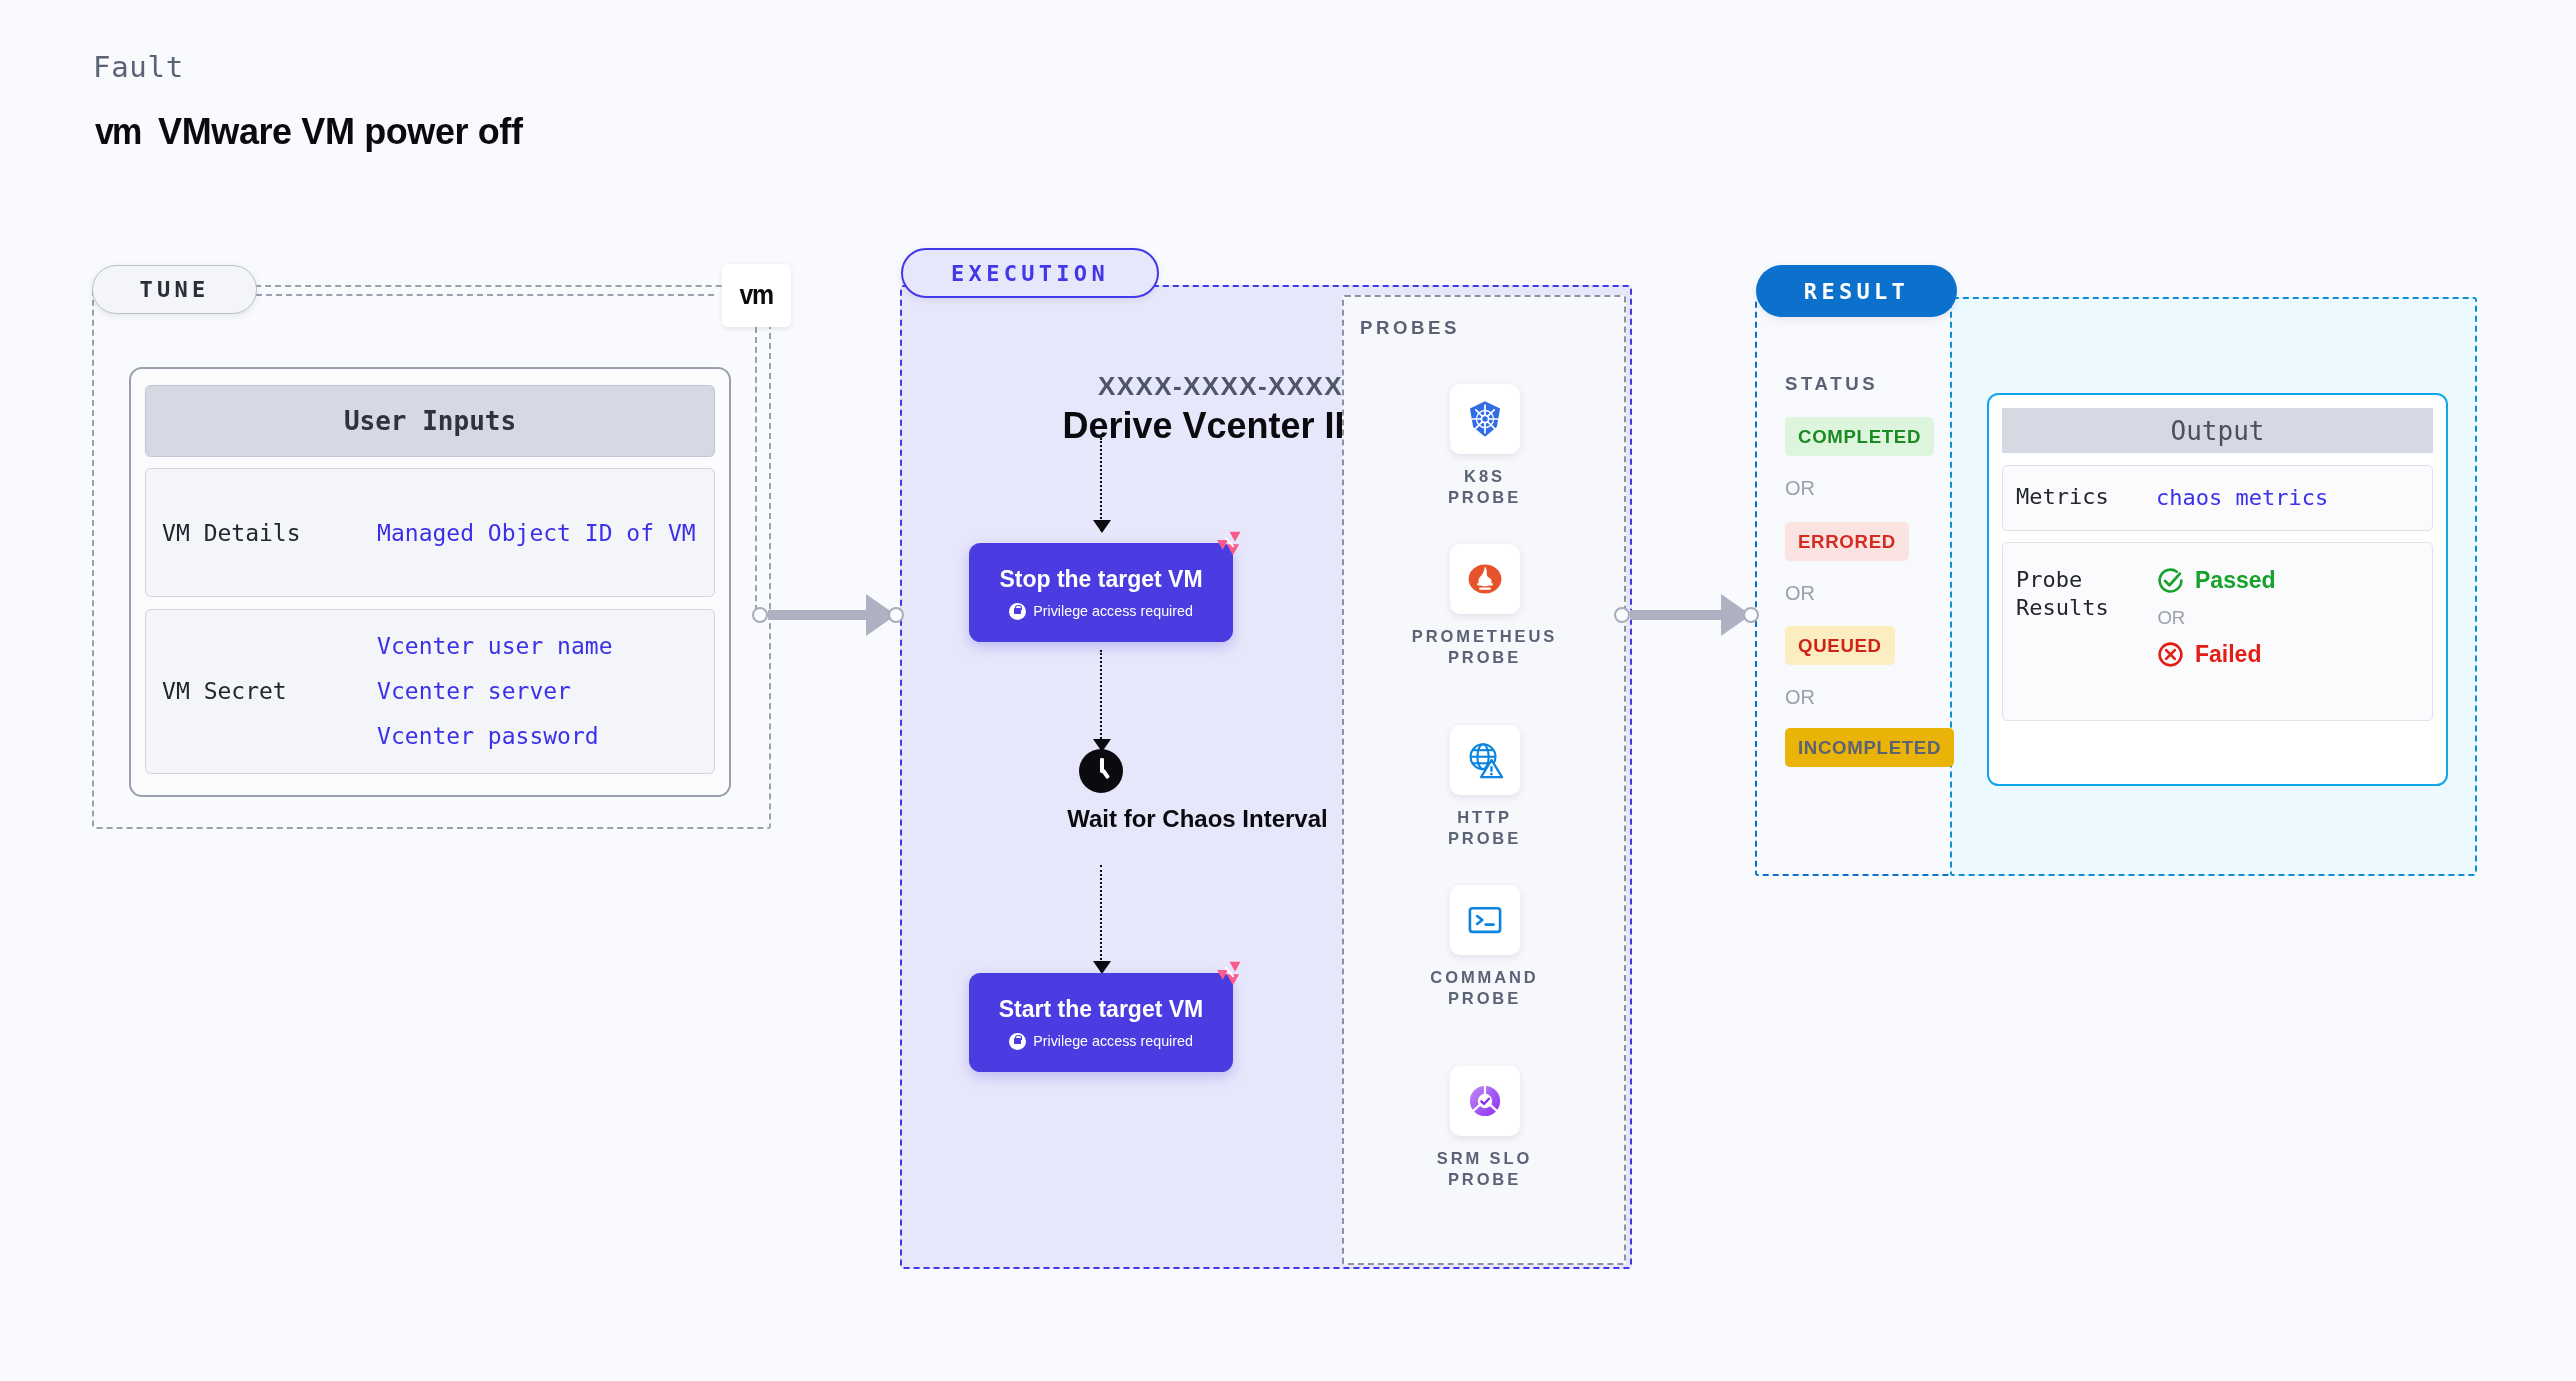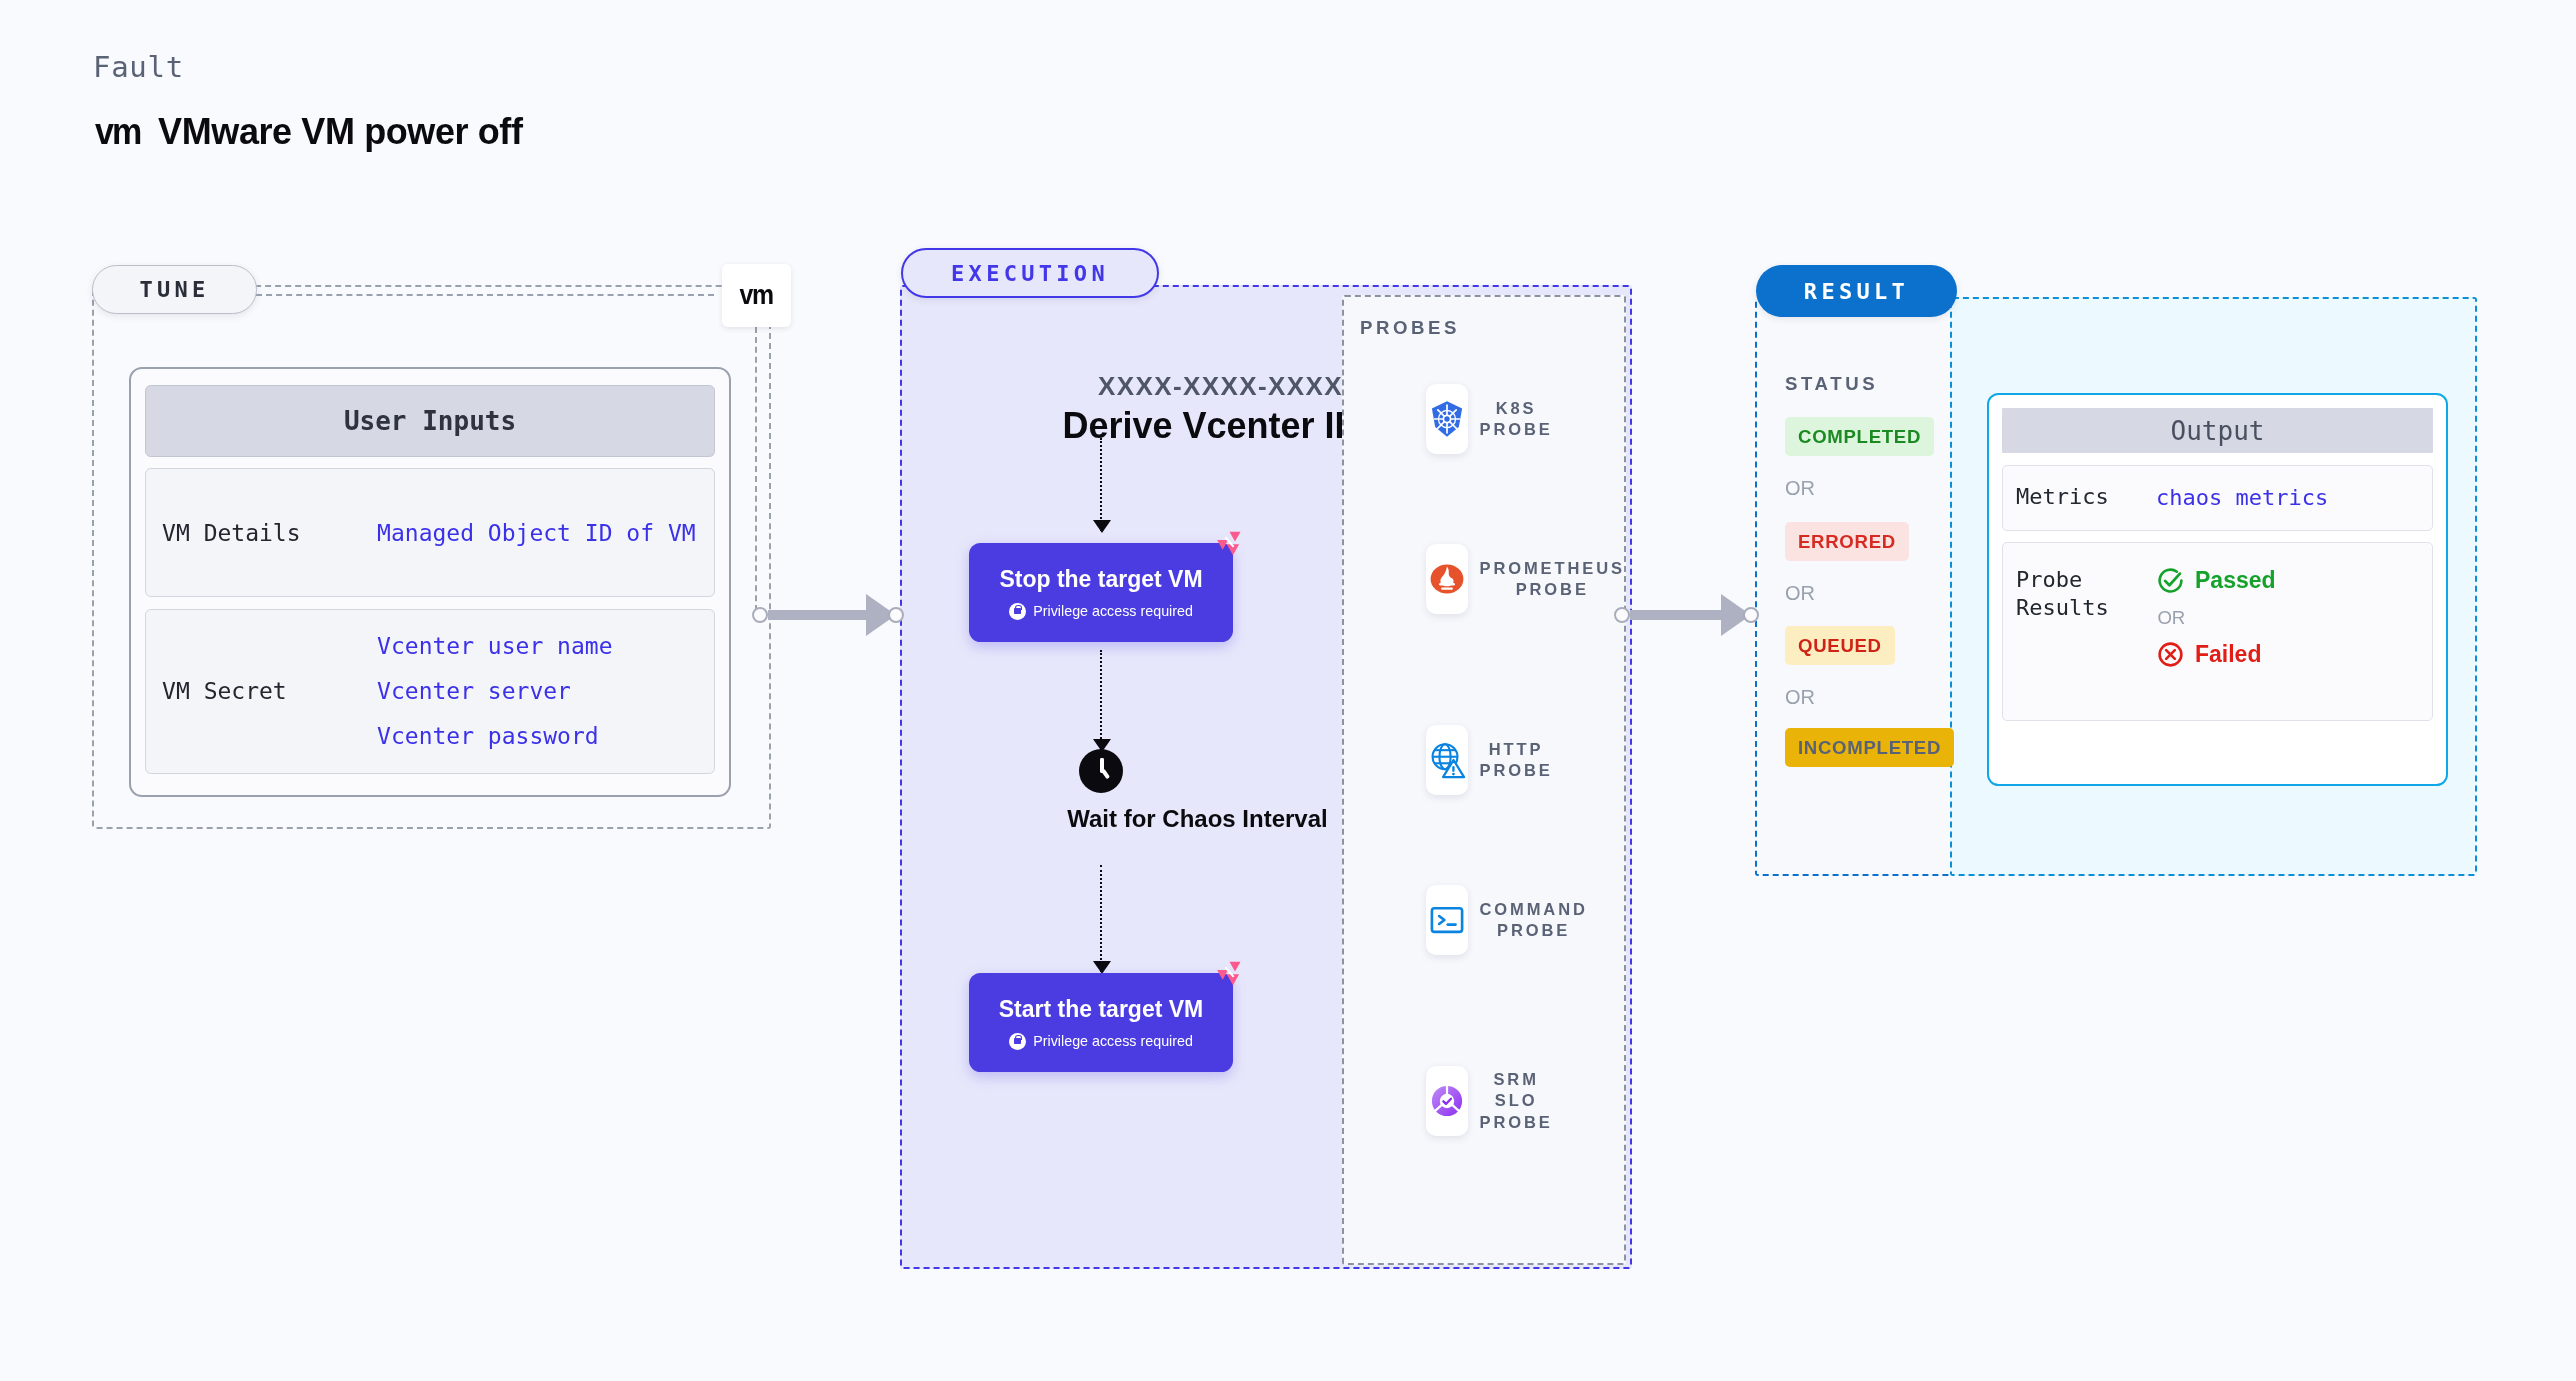--- a/index.html
+++ b/index.html
@@ -181,21 +181,21 @@
     font-size:24px; font-weight:bold; color:#0b0b0f; line-height:1.16;
   }
 
   
   #probes-title{
     position:absolute; left:1360px; top:317px;
     font-size:18.6px; font-weight:bold; color:#5a6275; letter-spacing:3.6px; z-index:4;
   }
   .probe{
     position:absolute; left:1426px; width:117px; z-index:4;
-    display:flex; flex-direction:row; align-items:center; gap:11.5px;
+    display:flex; flex-direction:column; align-items:center; gap:11.5px;
   }
   .probe-tile{
     width:70px;height:70px;background:#ffffff;border-radius:10px;
     display:flex;align-items:center;justify-content:center;
     box-shadow:0 2.1px 7.2px rgba(40,50,90,.10);
   }
   .probe-cap{
     font-size:16.5px; font-weight:bold; color:#5a6275; letter-spacing:2.9px;
     text-align:center; line-height:1.3;
   }

